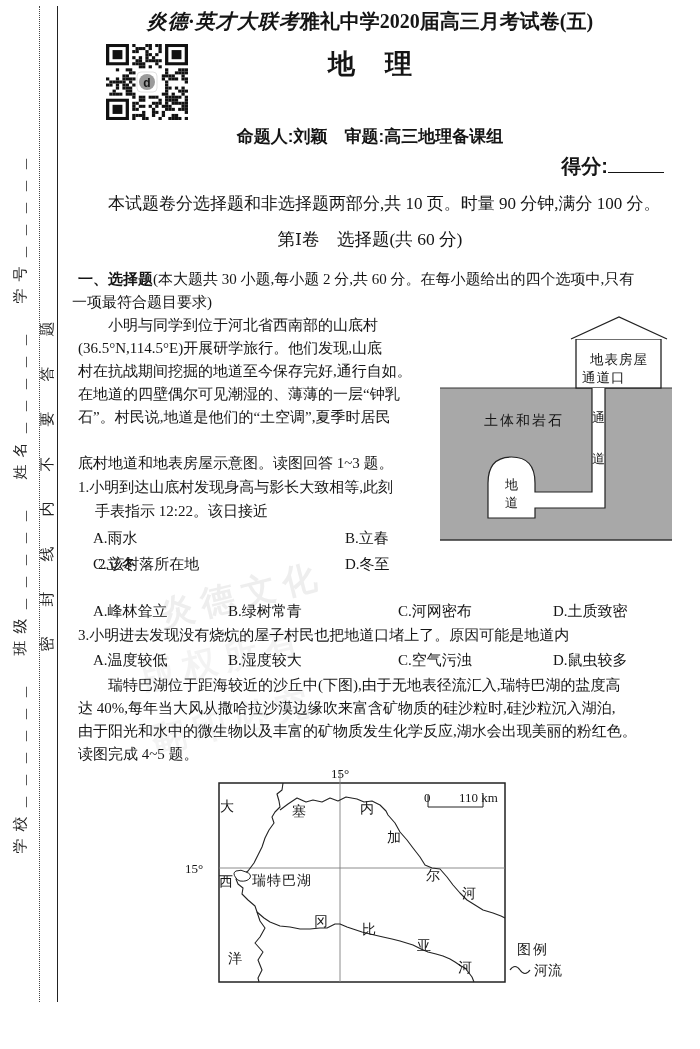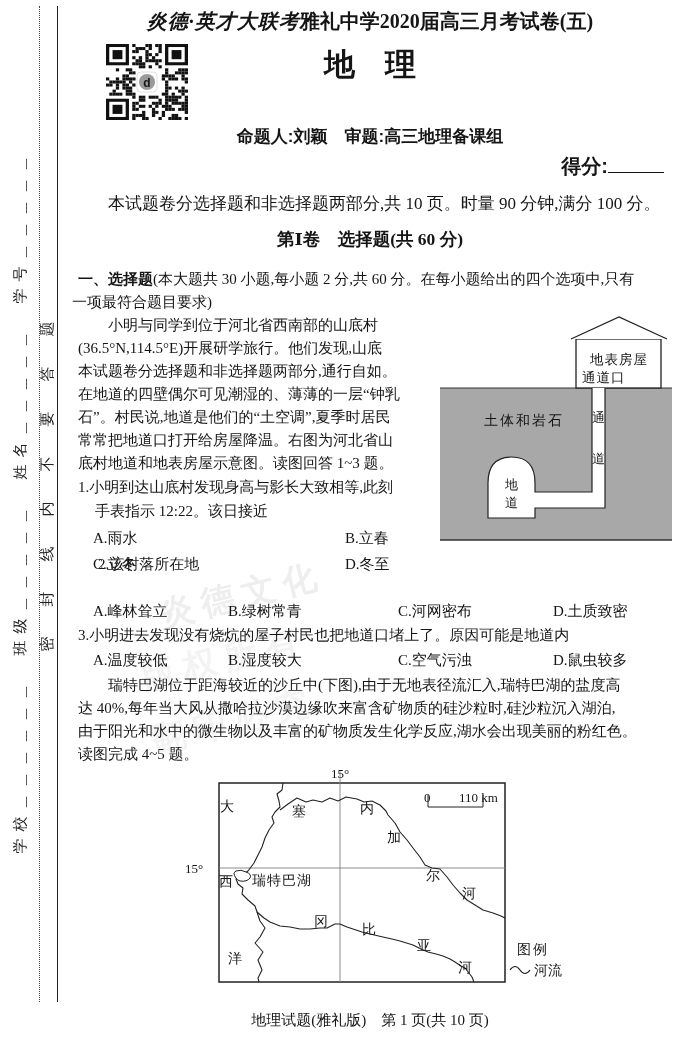--- a/index.html
+++ b/index.html
@@ -2,28 +2,28 @@
 <html><head>
 <meta charset="utf-8">
 <style>
   html,body{margin:0;padding:0;background:#e8e8e8;}
   .page{position:relative;width:700px;height:1049px;background:#ffffff;overflow:hidden;
         font-family:"Liberation Serif","DejaVu Serif",serif;color:#151515;}
   .line{position:absolute;white-space:nowrap;font-size:15px;line-height:17px;}
   .center{left:78px;width:584px;text-align:center;}
   .exam-title{top:13px;font-size:20px;font-weight:bold;}
   .series{font-style:italic;font-weight:900;letter-spacing:1px;margin-top:21px;}
-  .subject{top:56px;font-size:31px;font-weight:bold;letter-spacing:30px;text-indent:30px;}
+  .subject{top:56px;font-size:27px;font-weight:bold;letter-spacing:30px;text-indent:30px;}
   .committee{top:128px;font-size:17px;font-weight:bold;
              font-family:"Liberation Sans","DejaVu Sans",sans-serif;}
   .score{top:158px;left:auto;right:36px;font-size:20px;font-weight:bold;
          font-family:"Liberation Sans","DejaVu Sans",sans-serif;}
   .score-blank{display:inline-block;width:56px;height:14px;border-bottom:1.2px solid #151515;}
   .intro{top:195px;left:108px;font-size:17px;}
-  .section-title{top:231px;font-size:17.5px;font-weight:bold;}
+  .section-title{top:231px;font-size:17.5px;font-weight:normal;}
   .bold{font-weight:bold;}
   .seal-v{position:absolute;top:6px;height:996px;width:0;}
   .dotted{left:39px;border-left:1px dotted #444;}
   .solid{left:57px;border-left:1px solid #222;}
   .seal-warning{position:absolute;left:-163px;top:462px;width:420px;text-align:center;
       transform:rotate(-90deg);font-size:15px;letter-spacing:30px;
       font-family:"Liberation Sans","DejaVu Sans",sans-serif;color:#222;}
   .seal-fields{position:absolute;left:-470px;top:492px;width:980px;text-align:center;
       transform:rotate(-90deg);font-size:15px;letter-spacing:7px;color:#222;}
   .wm{position:absolute;font-size:34px;font-weight:bold;letter-spacing:8px;
@@ -256,24 +256,23 @@
   <div class="line center committee">命题人:刘颖　审题:高三地理备课组</div>
   <div class="line score"><span>得分:</span><span class="score-blank"></span></div>
 
   <div class="line intro">本试题卷分选择题和非选择题两部分,共 10 页。时量 90 分钟,满分 100 分。</div>
   <div class="line center section-title">第Ⅰ卷　选择题(共 60 分)</div>
 
   <div class="line" style="left:78px;top:271px;"><span class="bold">一、选择题</span><span>(本大题共 30 小题,每小题 2 分,共 60 分。在每小题给出的四个选项中,只有</span></div>
   <div class="line" style="left:72px;top:294px;">一项最符合题目要求)</div>
   <div class="line" style="left:108px;top:317px;">小明与同学到位于河北省西南部的山底村</div>
   <div class="line" style="left:78px;top:340px;">(36.5°N,114.5°E)开展研学旅行。他们发现,山底</div>
-  <div class="line" style="left:78px;top:363px;">本试题卷分选择题和非选择题两部分,通行自如。</div>
+  <div class="line" style="left:78px;top:363px;">村在抗战期间挖掘的地道至今保存完好,通行自如。</div>
   <div class="line" style="left:78px;top:386px;">在地道的四壁偶尔可见潮湿的、薄薄的一层“钟乳</div>
   <div class="line" style="left:78px;top:409px;">石”。村民说,地道是他们的“土空调”,夏季时居民</div>
-  <div class="line" style="left:78px;top:432px;">常常把地道口打开给房屋降温。右图为河北省山</div>
   <div class="line" style="left:78px;top:455px;">底村地道和地表房屋示意图。读图回答 1~3 题。</div>
   <div class="line" style="left:78px;top:479px;">1.小明到达山底村发现身高与影长大致相等,此刻</div>
   <div class="line" style="left:95px;top:503px;">手表指示 12:22。该日接近</div>
 
   <div class="line" style="left:93px;top:530px;">A.雨水</div>
   <div class="line" style="left:345px;top:530px;">B.立春</div>
   <div class="line" style="left:93px;top:556px;">C.立冬</div>
   <div class="line" style="left:345px;top:556px;">D.冬至</div>
 
   <div class="line" style="left:78px;top:556px;margin-left:20px;">2.该村落所在地</div>
@@ -337,15 +336,14 @@
     <text x="182" y="176" font-size="14">比</text>
     <text x="237" y="192" font-size="14">亚</text>
     <text x="278" y="214" font-size="14">河</text>
     <text x="72" y="127" font-size="14" letter-spacing="1">瑞特巴湖</text>
 
     <text x="337" y="196" font-size="14" letter-spacing="2">图例</text>
     <path d="M330,212 q5,-7 10,0 q5,7 10,0" fill="none" stroke="#222" stroke-width="1.2"></path>
     <text x="354" y="217" font-size="14">河流</text>
   </svg>
 
-  <div class="line center footer">地理试题(雅礼版)　第 1 页(共 10 页)</div>
 
 </div>
 
 </body></html>

